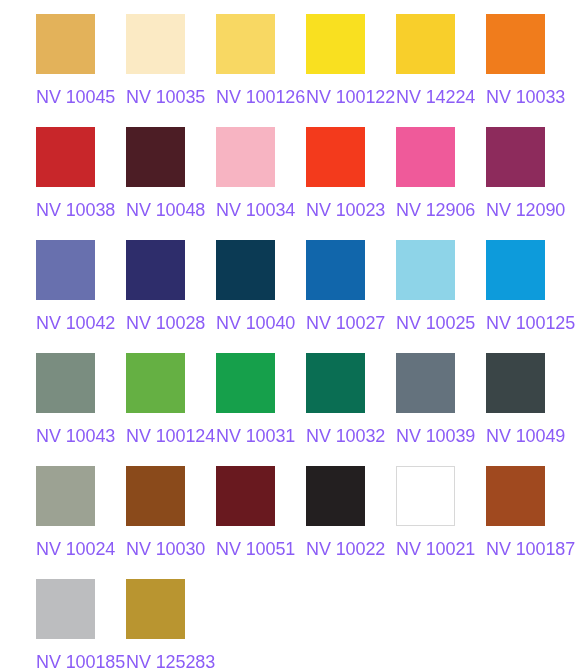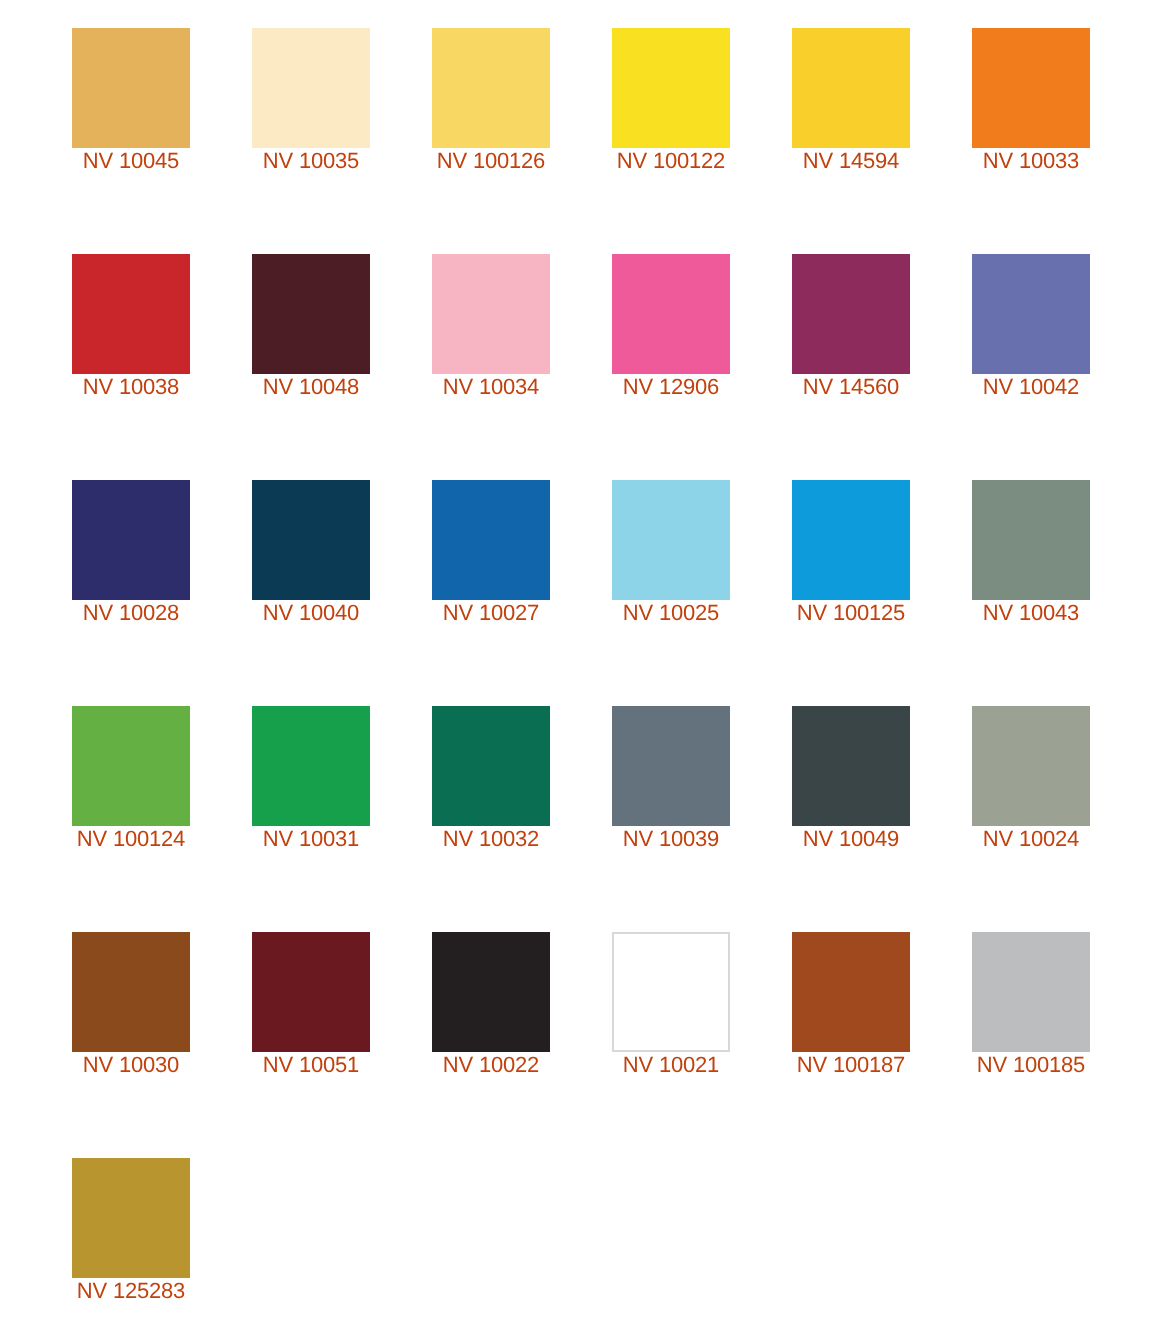--- a/index.html
+++ b/index.html
@@ -44,26 +44,26 @@
     background: #cccccc;
     flex: 0 0 auto;
   }
 
   .swatch-chip.has-border {
     border: 1px solid #d8d8d8;
   }
 
   .swatch-label {
     width: 59px;
-    margin-top: 0;
+    margin-top: 16px;
     text-align: center;
-    font-size: 11px;
+    font-size: 18px;
     line-height: 14px;
     letter-spacing: -0.1px;
-    color: #c2410c;
+    color: #8b5cf6;
     white-space: nowrap;
   }
 
   
   .swatch-label {
     overflow: visible;
   }
 </style>
 </head>
 <body>
@@ -80,45 +80,49 @@
     <div class="swatch-cell">
       <div class="swatch-chip" style="background: rgb(248, 216, 99);"></div>
       <div class="swatch-label">NV 100126</div>
     </div>
     <div class="swatch-cell">
       <div class="swatch-chip" style="background: rgb(249, 224, 32);"></div>
       <div class="swatch-label">NV 100122</div>
     </div>
     <div class="swatch-cell">
       <div class="swatch-chip" style="background: rgb(248, 207, 43);"></div>
-      <div class="swatch-label">NV 14594</div>
+      <div class="swatch-label">NV 14224</div>
     </div>
     <div class="swatch-cell">
       <div class="swatch-chip" style="background: rgb(240, 124, 28);"></div>
       <div class="swatch-label">NV 10033</div>
     </div>
     <div class="swatch-cell">
       <div class="swatch-chip" style="background: rgb(200, 38, 42);"></div>
       <div class="swatch-label">NV 10038</div>
     </div>
     <div class="swatch-cell">
       <div class="swatch-chip" style="background: rgb(76, 29, 37);"></div>
       <div class="swatch-label">NV 10048</div>
     </div>
     <div class="swatch-cell">
       <div class="swatch-chip" style="background: rgb(247, 180, 194);"></div>
       <div class="swatch-label">NV 10034</div>
     </div>
     <div class="swatch-cell">
+      <div class="swatch-chip" style="background: rgb(243, 58, 28);"></div>
+      <div class="swatch-label">NV 10023</div>
+    </div>
+    <div class="swatch-cell">
       <div class="swatch-chip" style="background: rgb(239, 90, 154);"></div>
       <div class="swatch-label">NV 12906</div>
     </div>
     <div class="swatch-cell">
       <div class="swatch-chip" style="background: rgb(141, 43, 92);"></div>
-      <div class="swatch-label">NV 14560</div>
+      <div class="swatch-label">NV 12090</div>
     </div>
     <div class="swatch-cell">
       <div class="swatch-chip" style="background: rgb(104, 112, 174);"></div>
       <div class="swatch-label">NV 10042</div>
     </div>
     <div class="swatch-cell">
       <div class="swatch-chip" style="background: rgb(46, 45, 107);"></div>
       <div class="swatch-label">NV 10028</div>
     </div>
     <div class="swatch-cell">

